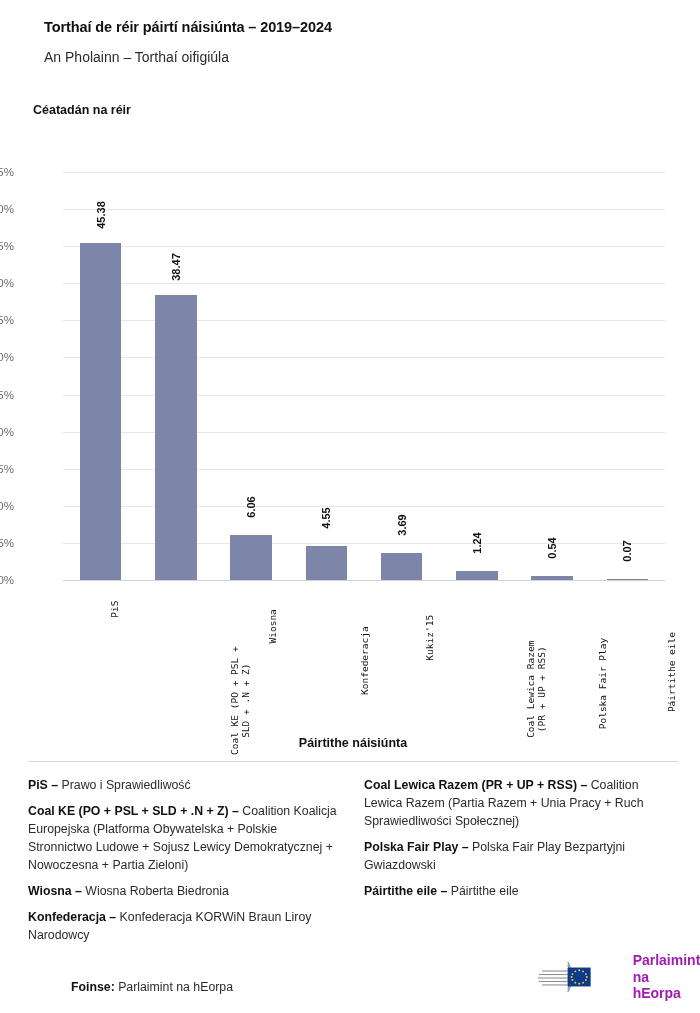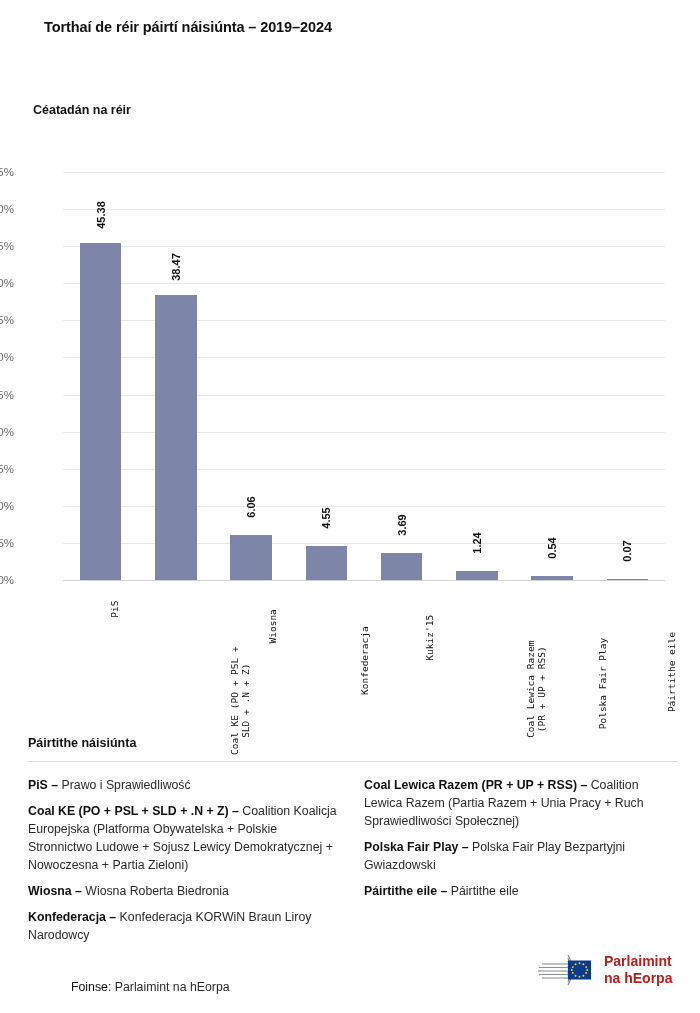--- a/index.html
+++ b/index.html
@@ -135,20 +135,21 @@
   .legend {
     position: absolute;
     left: 28px;
     top: 736px;
     width: 650px;
   }
   .legend-title {
     font-size: 12.5px;
     font-weight: bold;
     color: #111111;
+    text-align: center;
   }
   .legend-rule {
     margin-top: 11px;
     width: 100%;
     height: 1px;
     background: #d8d8d8;
   }
   .legend-cols {
     display: flex;
     gap: 23px;
@@ -171,44 +172,46 @@
   
   .source {
     position: absolute;
     left: 28px;
     top: 980px;
     font-size: 12.3px;
     color: #2b2b2b;
   }
   .source b {
     color: #111111;
-    font-weight: normal;
+    font-weight: bold;
     padding-left: 43px;
   }
   .ep-logo {
     position: absolute;
     left: 528px;
     top: 952px;
     display: flex;
     align-items: center;
     gap: 8px;
   }
   .ep-logo-text {
     font-size: 14px;
     font-weight: bold;
     line-height: 1.18;
-    color: #b91c1c;
+    color: #a21caf;
     white-space: pre-line;
+    margin-left: 29px;
   }
 </style>
 </head>
 <body>
 
 <div class="header">
   <div class="title">Torthaí de réir páirtí náisiúnta – 2019–2024</div>
+  <div class="subtitle">An Pholainn – Torthaí oifigiúla</div>
 </div>
 <div class="axis-caption">Céatadán na réir</div>
 
 <div class="chart">
   <div class="plot">
     <div class="gridlines">
         <div class="gridline zero" style="top: 408px;"></div>
         <div class="gridline" style="top: 370.909px;"></div>
         <div class="gridline" style="top: 333.818px;"></div>
         <div class="gridline" style="top: 296.727px;"></div>

